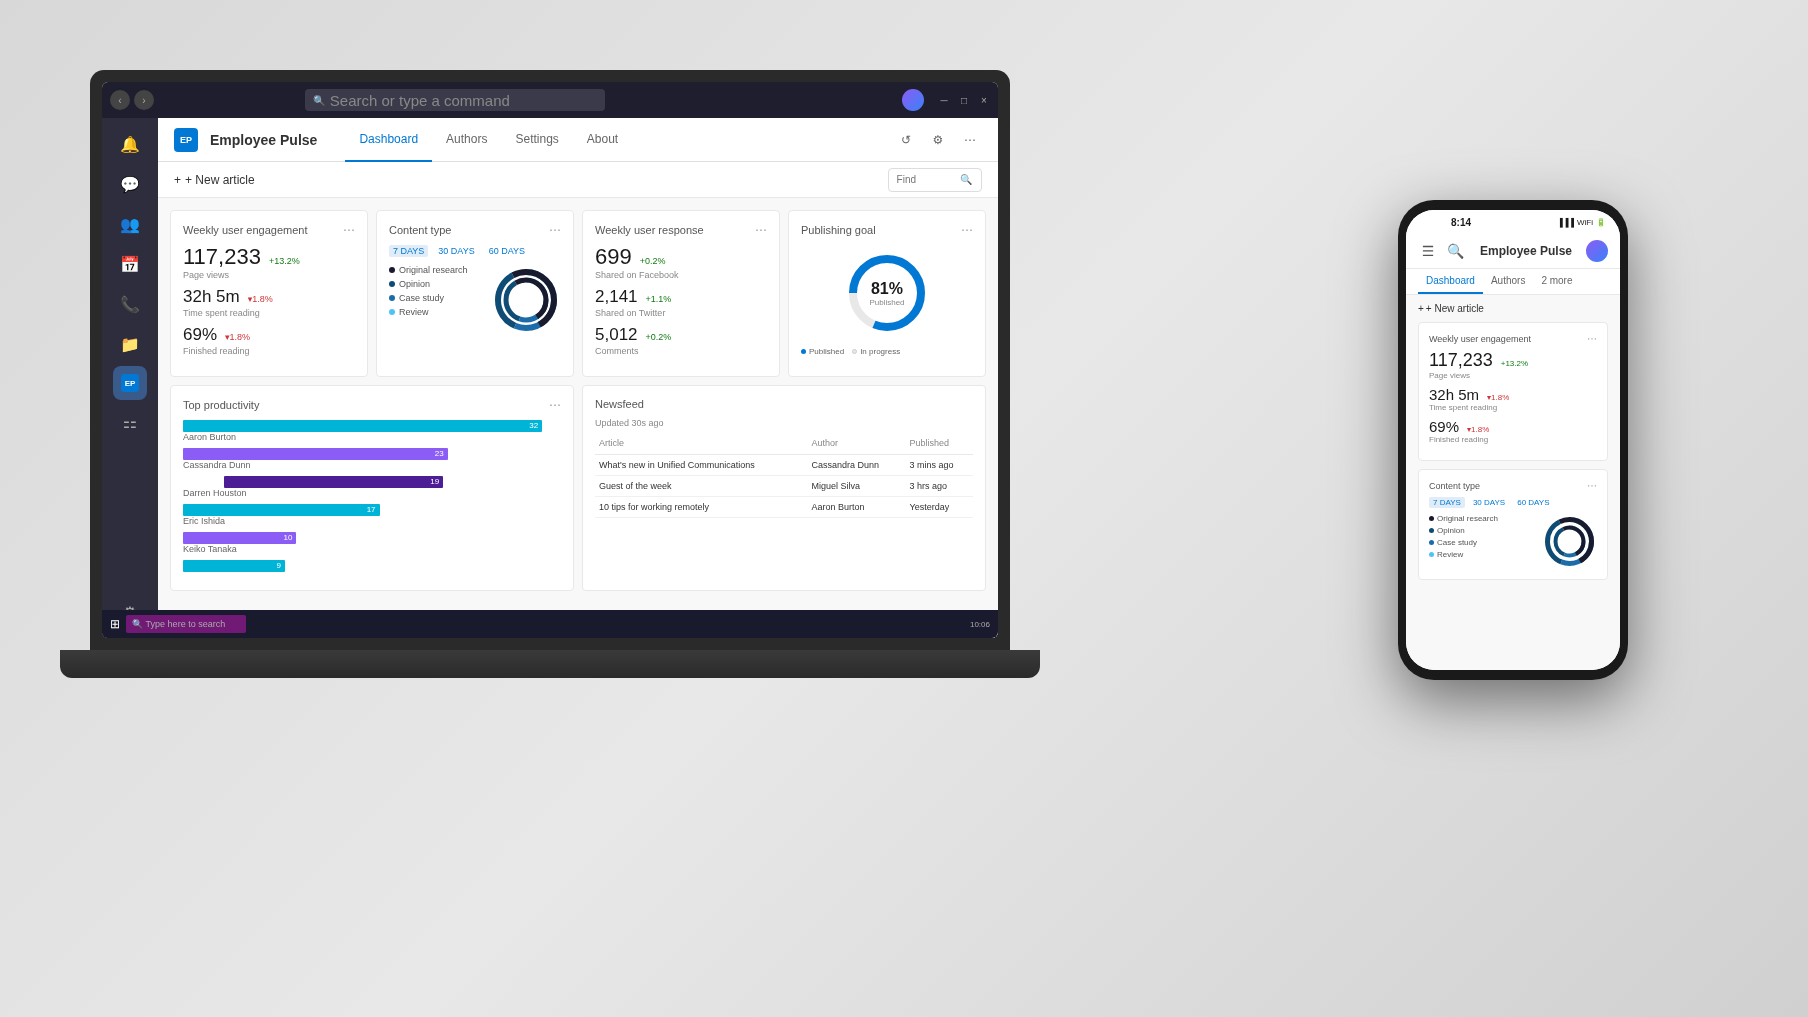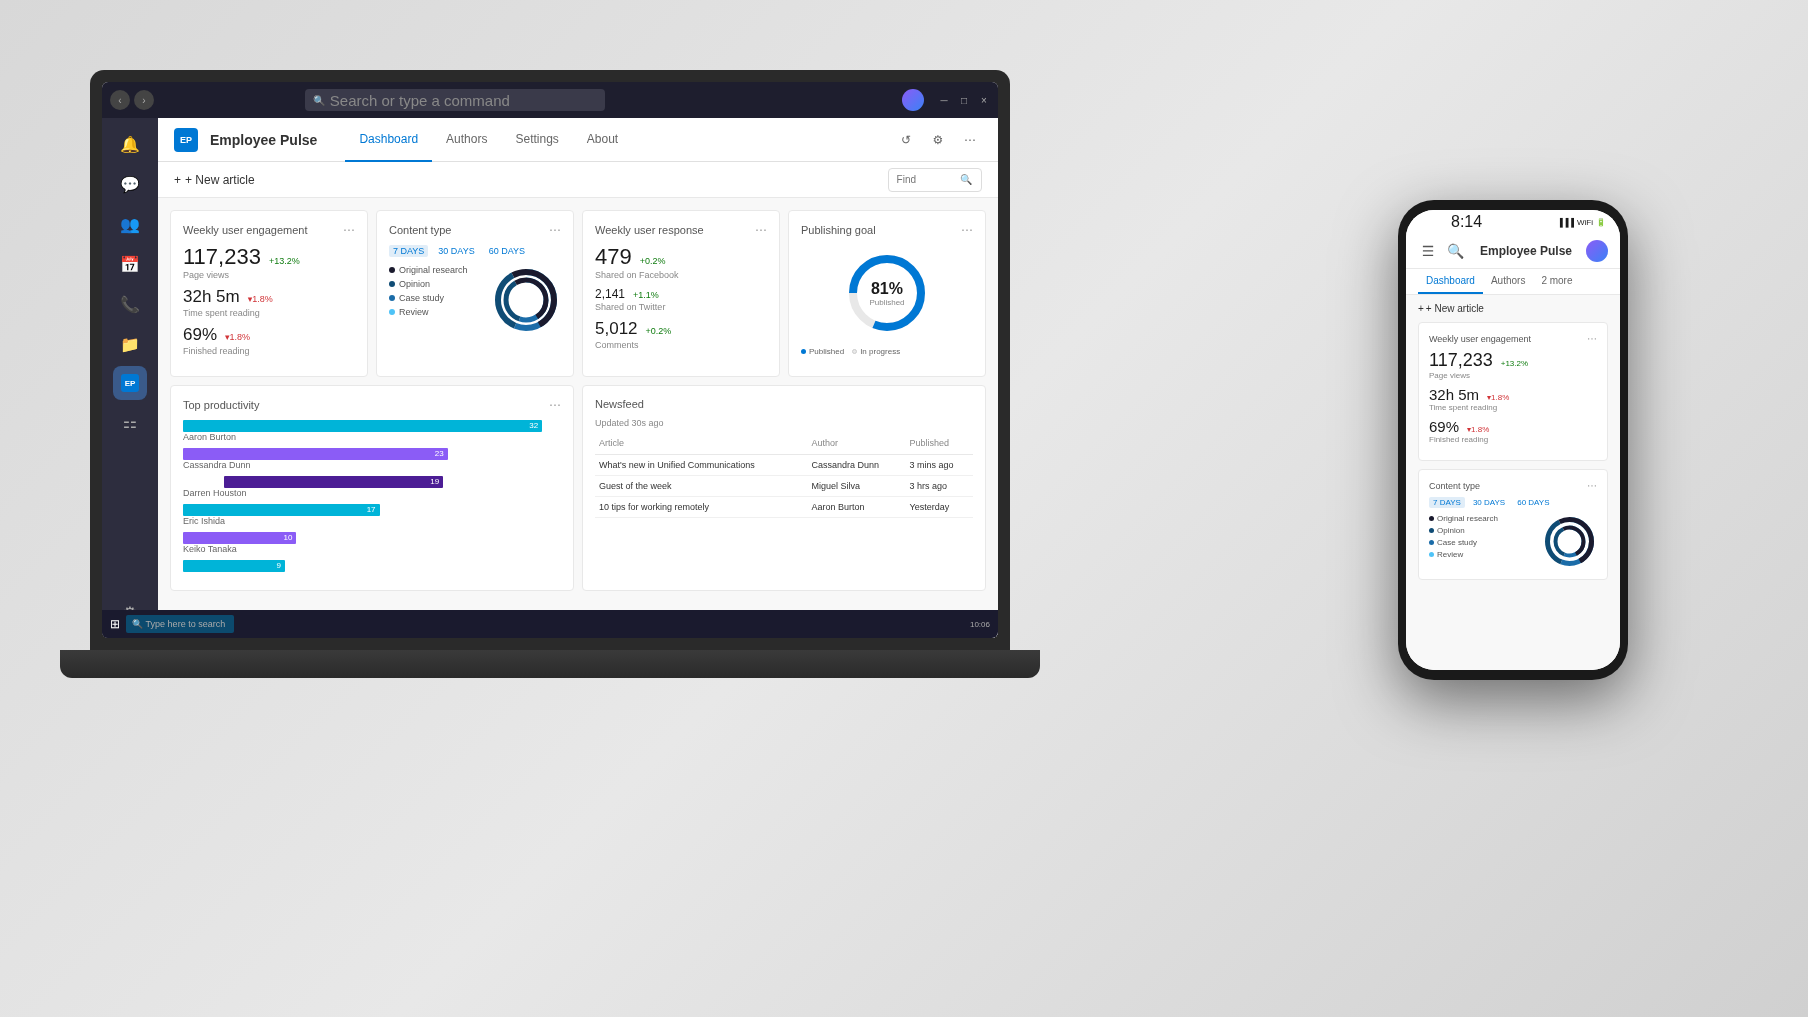--- a/index.html
+++ b/index.html
@@ -419,21 +419,21 @@
     }
     .phone-statusbar {
       height: 24px;
       background: #fff;
       display: flex;
       align-items: center;
       padding: 0 14px;
       justify-content: space-between;
     }
     .phone-time {
-      font-size: 16px; font-weight: 400; color: #1a1a1a; padding-left: 31px;
+      font-size: 10px; font-weight: 700; color: #1a1a1a; padding-left: 31px;
     }
     .phone-status-icons {
       display: flex; gap: 3px; align-items: center;
     }
     .phone-status-icons span {
       font-size: 8px; color: #1a1a1a;
     }
 
     .phone-header {
       background: #fff;
@@ -684,28 +684,28 @@
                   </div>
                 </div>
 
                 <div class="card">
                   <div class="card-header">
                     <span class="card-title">Weekly user response</span>
                     <span class="card-menu">⋯</span>
                   </div>
                   <div class="stat-row">
                     <div style="display:flex;align-items:baseline;gap:4px;">
-                      <span class="stat-value">479</span>
+                      <span class="stat-value">699</span>
                       <span class="stat-change up">+0.2%</span>
                     </div>
                     <div class="stat-label">Shared on Facebook</div>
                   </div>
                   <div class="stat-row">
                     <div style="display:flex;align-items:baseline;gap:4px;">
-                      <span class="stat-value" style="font-size:12px;">2,141</span>
+                      <span class="stat-value" style="font-size:17px;">2,141</span>
                       <span class="stat-change up">+1.1%</span>
                     </div>
                     <div class="stat-label">Shared on Twitter</div>
                   </div>
                   <div class="stat-row">
                     <div style="display:flex;align-items:baseline;gap:4px;">
                       <span class="stat-value" style="font-size:17px;">5,012</span>
                       <span class="stat-change up">+0.2%</span>
                     </div>
                     <div class="stat-label">Comments</div>
@@ -823,21 +823,21 @@
                   </table>
                 </div>
 
               </div>
             </div>
           </div>
         </div>
 
         <div style="height:28px;background:#1a1a2e;display:flex;align-items:center;padding:0 8px;gap:6px;position:absolute;bottom:0;left:0;right:0;">
           <span style="font-size:12px;color:#fff;">⊞</span>
-          <div style="background:#0c4a6e;border-radius:2px;height:18px;width:108px;display:flex;align-items:center;padding:0 6px;gap:4px;">
+          <div style="background:#701a75;border-radius:2px;height:18px;width:120px;display:flex;align-items:center;padding:0 6px;gap:4px;">
             <span style="font-size:9px;color:#aaa;">🔍 Type here to search</span>
           </div>
           <div style="display:flex;gap:4px;margin-left:auto;">
             <span style="font-size:8px;color:#aaa;">10:06</span>
           </div>
         </div>
 
       </div>
     </div>
     <div class="laptop-base"></div>

